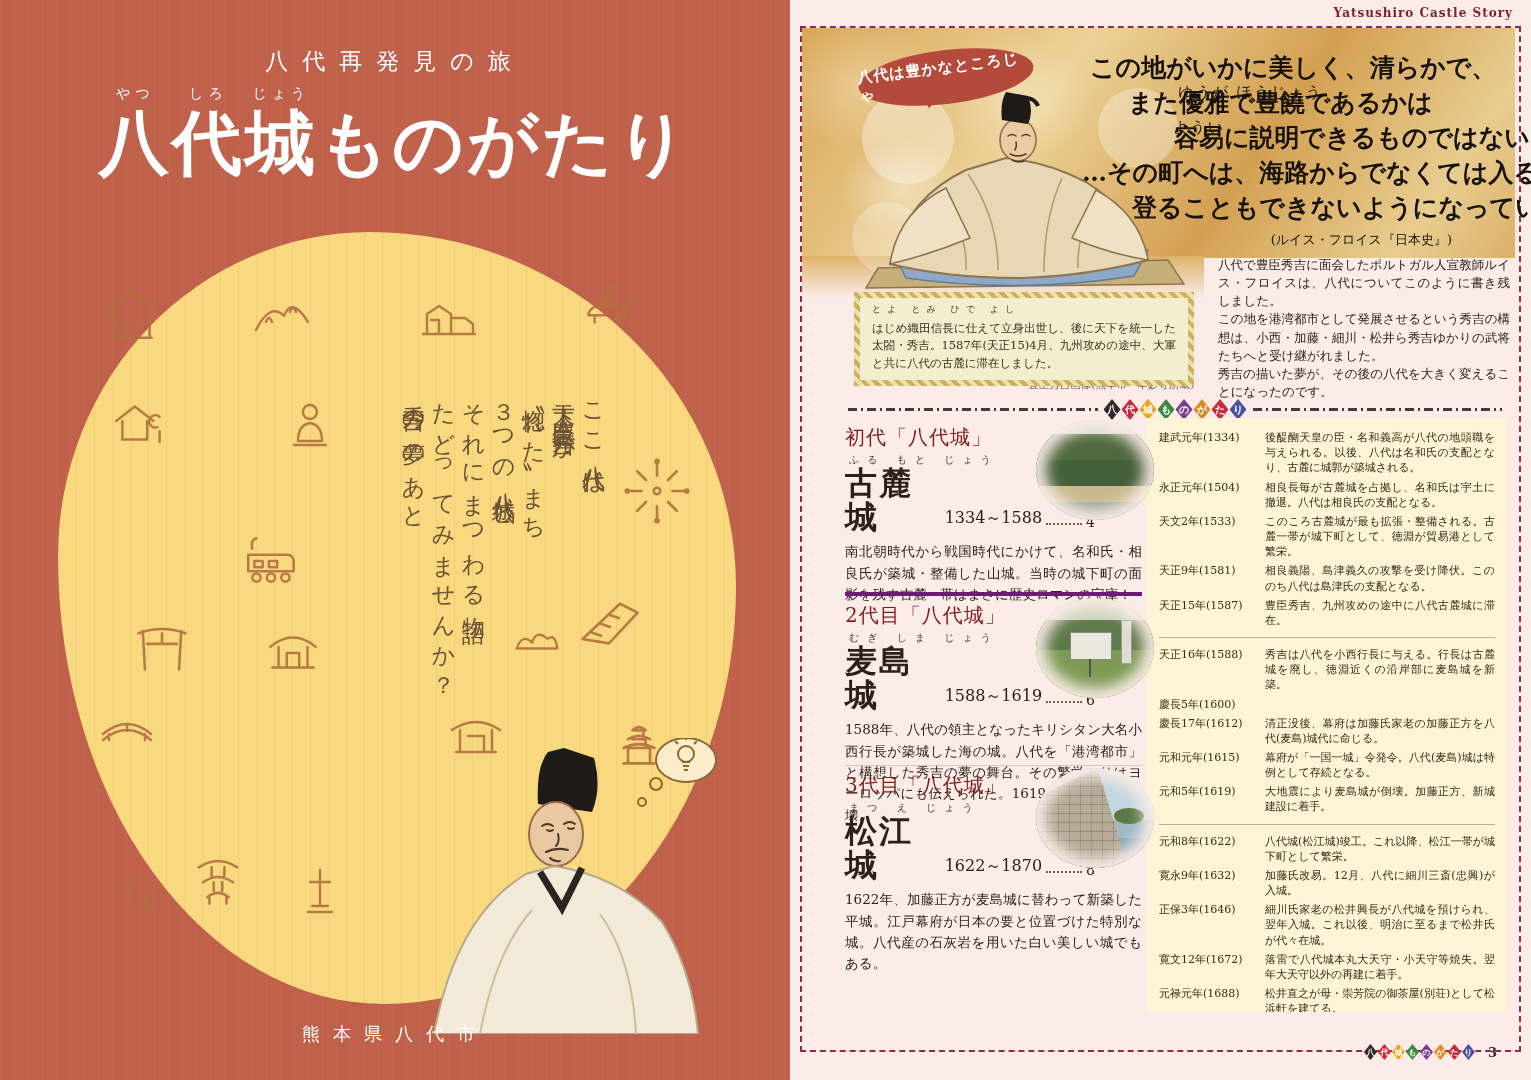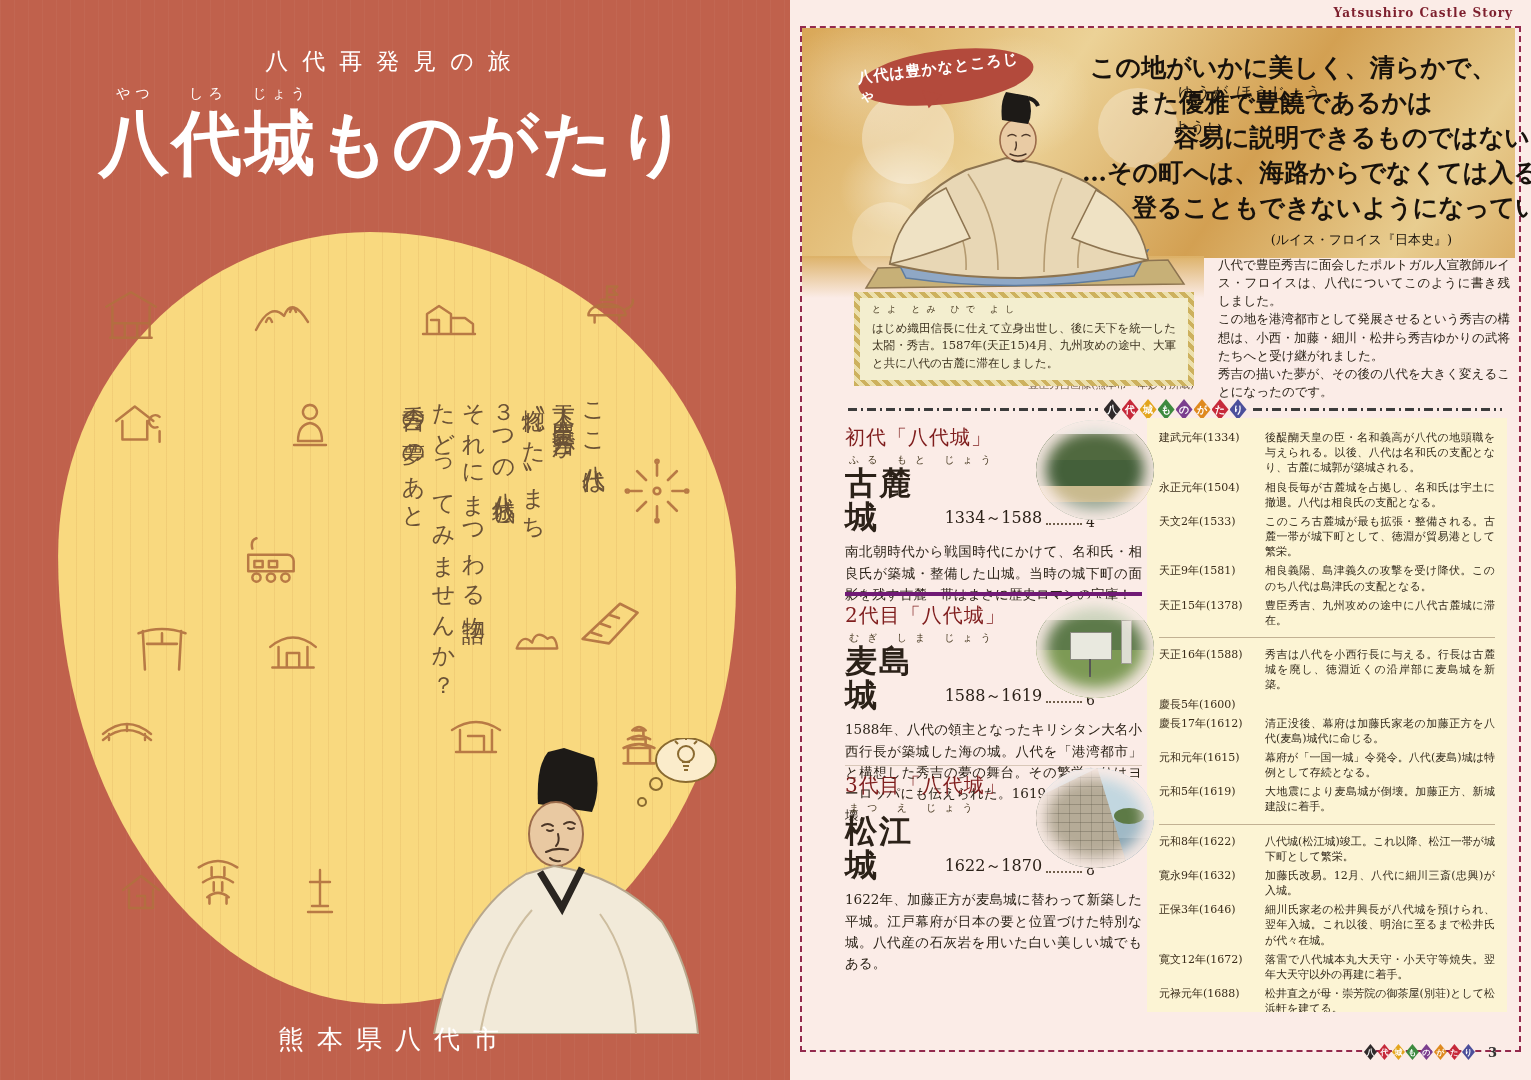--- a/index.html
+++ b/index.html
@@ -22,21 +22,21 @@
   .cover-blob { position:absolute; left:58px; top:232px; width:678px; height:772px;
     background:#f9d97f;
     background-image:repeating-linear-gradient(90deg, rgba(186,122,56,.12) 0 1px, transparent 1px 18px);
     border-radius: 46% 54% 52% 48% / 42% 46% 54% 58%; }
   .doodle { position:absolute; opacity:.9; }
   .doodle svg { stroke:#b2703f; fill:none; stroke-width:2.4; stroke-linecap:round; stroke-linejoin:round; }
   .verse { position:absolute; left:337px; top:155px; height:420px;
     writing-mode:vertical-rl; font-size:23px; color:#6b5236; letter-spacing:4px; line-height:1; }
   .verse div { margin:0 7px; }
   .cover-footer { position:absolute; left:0; top:1022px; width:100%; text-align:center;
-    color:#fff; font-size:26px; letter-spacing:13px; }
+    color:#fff; font-size:18px; letter-spacing:13px; }
   .hideyoshi-cover { position:absolute; left:404px; top:738px; width:336px; height:296px; }
 
   
   .page-right { position:absolute; left:790px; top:0; width:741px; height:1080px;
     background:#fbece7; }
   .corner-label { position:absolute; right:18px; top:6px; color:#7d1f2d;
     font-family:"DejaVu Serif", serif; font-weight:bold; font-size:12px; letter-spacing:1px; }
   .frame { position:absolute; left:10px; top:26px; width:717px; height:1022px;
     border:2px dashed #93294d; pointer-events:none; }
   .gold-top { position:absolute; left:12px; top:28px; width:713px; height:230px;
@@ -406,21 +406,21 @@
           </div>
         <div class="tl-entry">
             <div class="tl-year">天文2年(1533)</div>
             <div class="tl-text">このころ古麓城が最も拡張・整備される。古麓一帯が城下町として、徳淵が貿易港として繁栄。</div>
           </div>
         <div class="tl-entry">
             <div class="tl-year">天正9年(1581)</div>
             <div class="tl-text">相良義陽、島津義久の攻撃を受け降伏。こののち八代は島津氏の支配となる。</div>
           </div>
         <div class="tl-entry">
-            <div class="tl-year">天正15年(1378)</div>
+            <div class="tl-year">天正15年(1587)</div>
             <div class="tl-text">豊臣秀吉、九州攻めの途中に八代古麓城に滞在。</div>
           </div>
       </div>
       <div class="tl-group tl-g2">
         <div class="tl-entry">
             <div class="tl-year">天正16年(1588)</div>
             <div class="tl-text">秀吉は八代を小西行長に与える。行長は古麓城を廃し、徳淵近くの沿岸部に麦島城を新築。</div>
           </div>
         <div class="tl-entry">
             <div class="tl-year">慶長5年(1600)</div>

